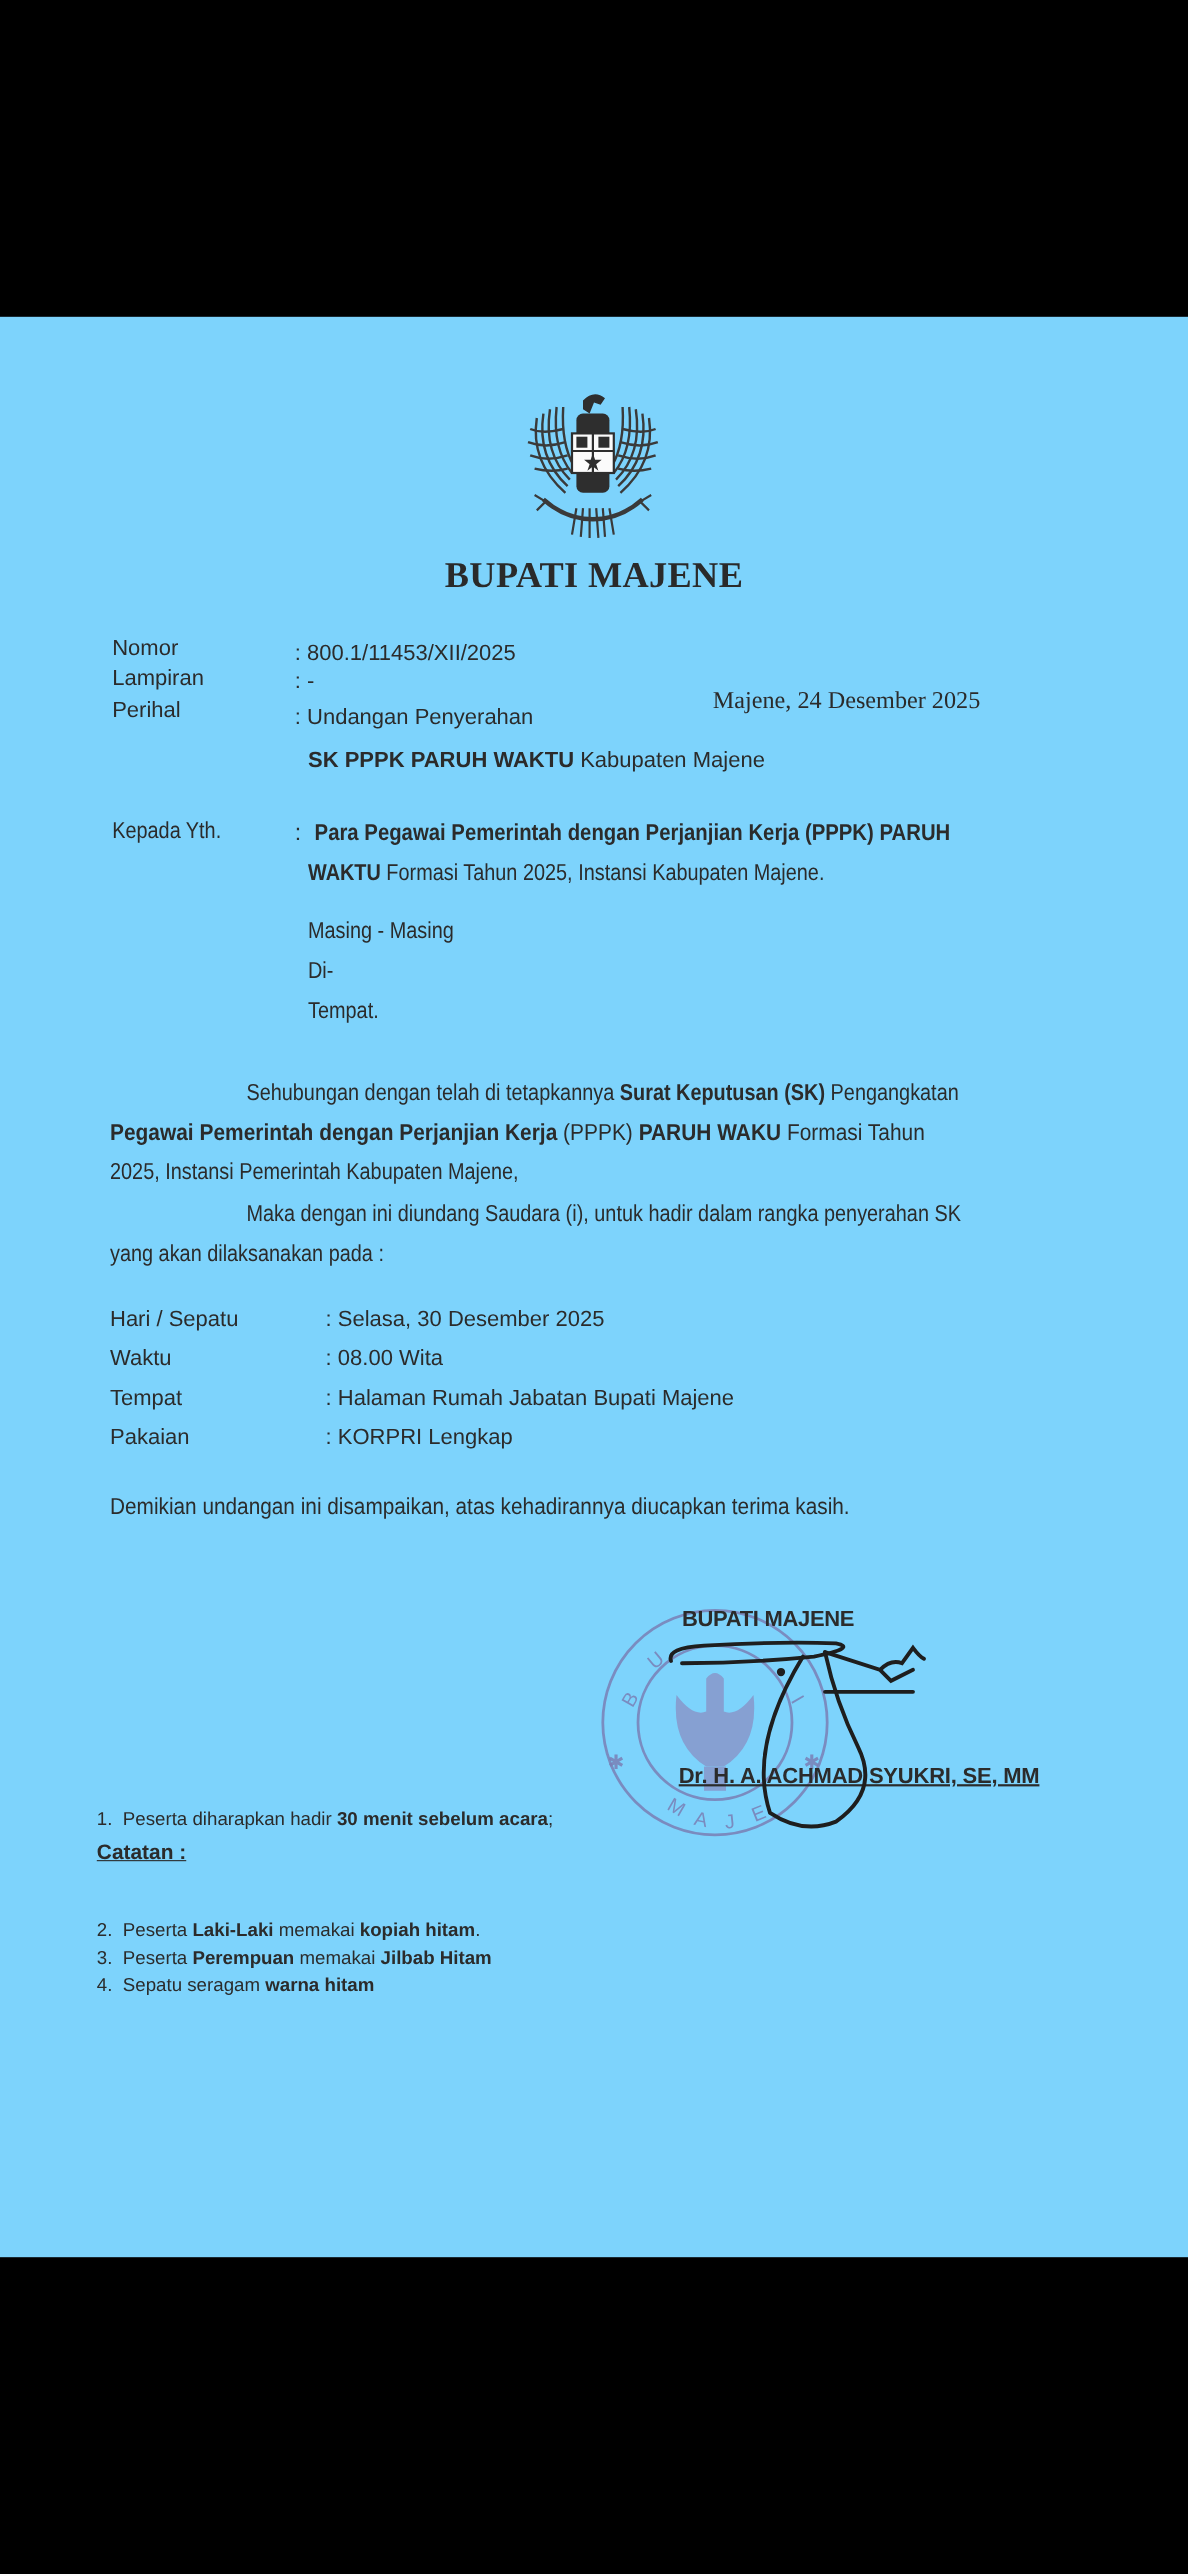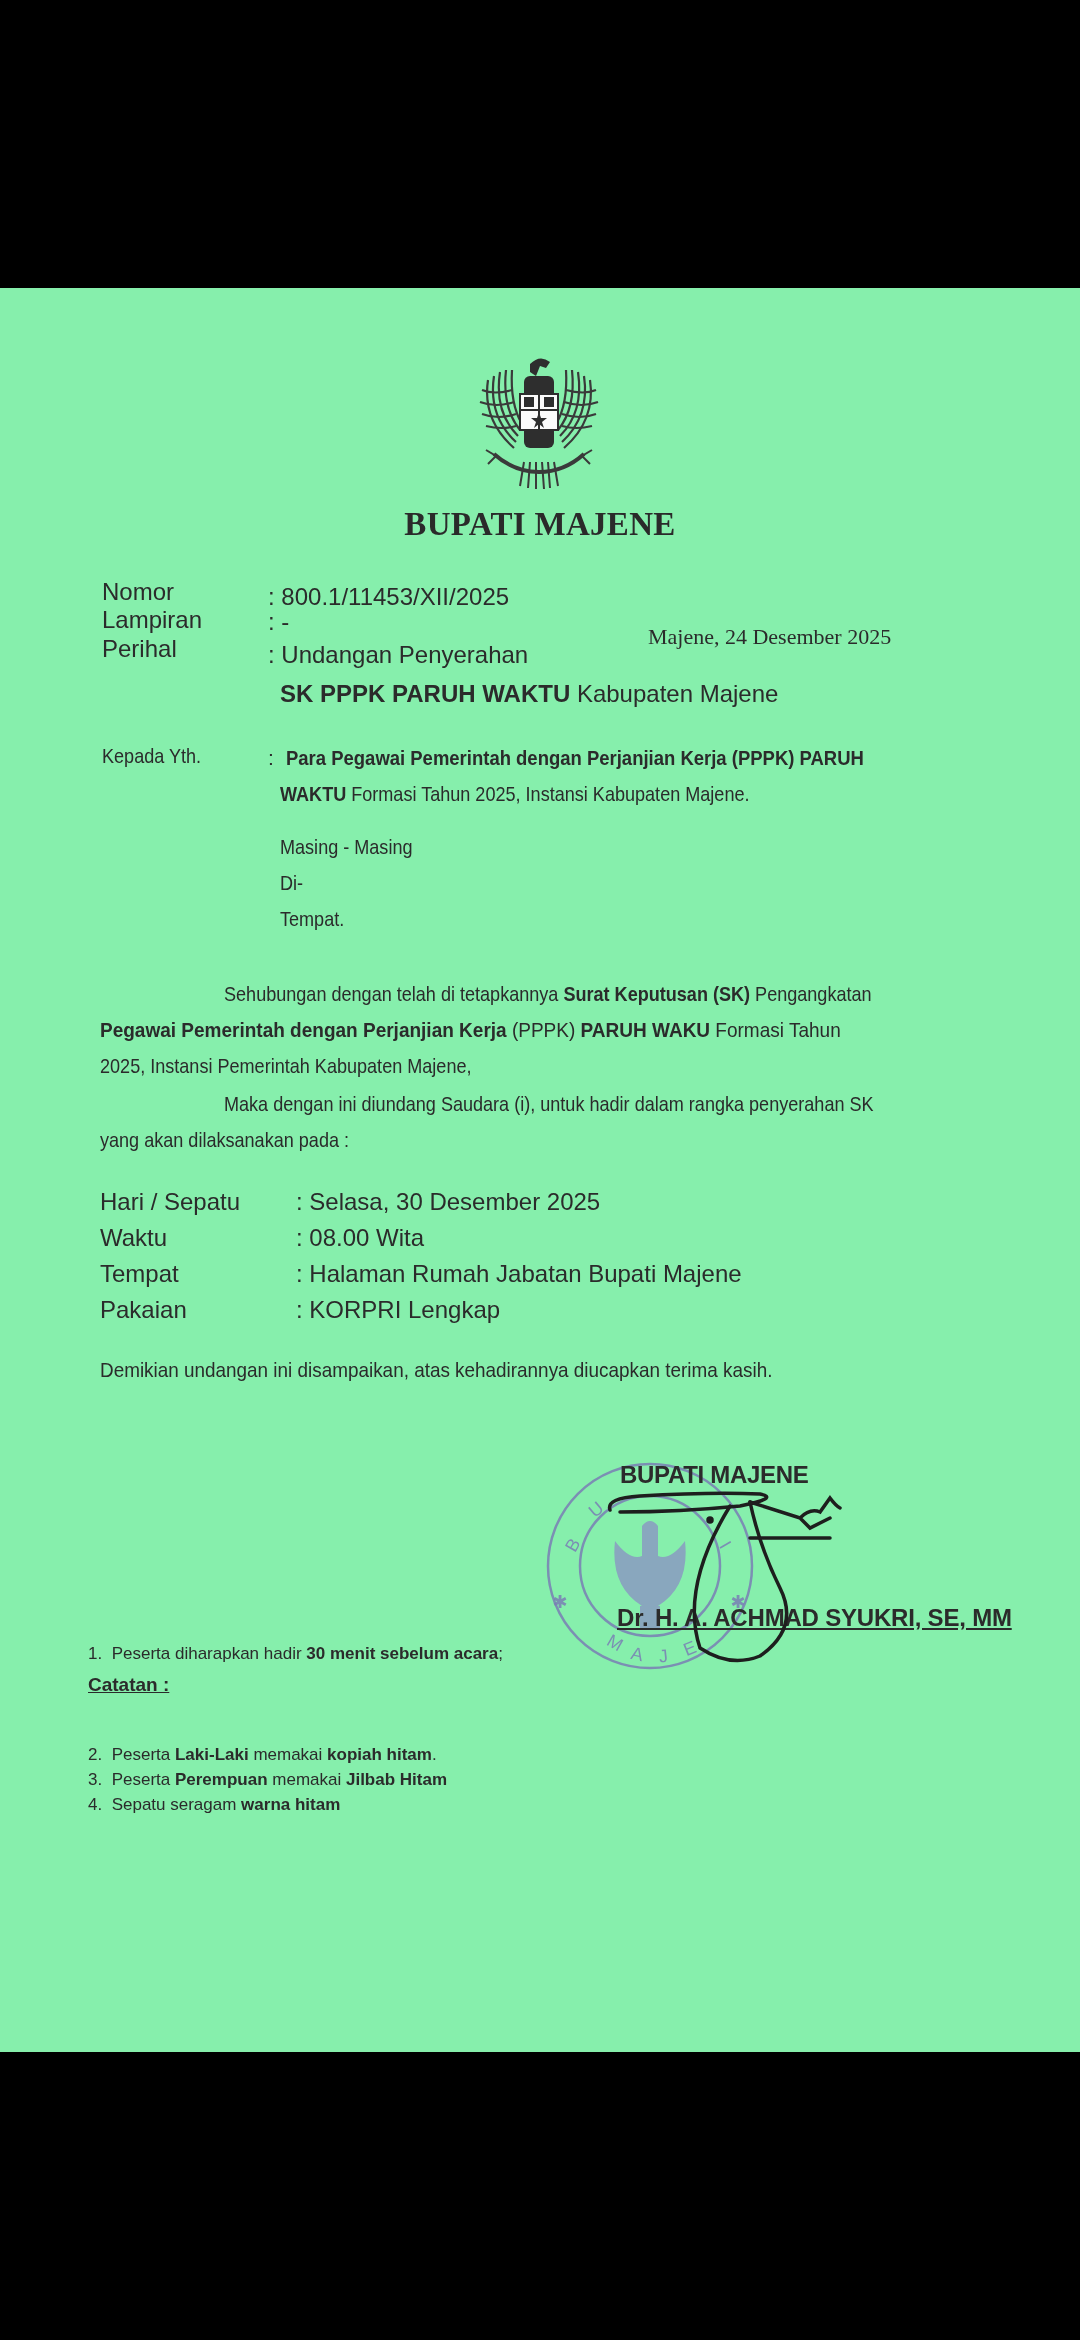--- a/index.html
+++ b/index.html
@@ -1,23 +1,23 @@
 <!DOCTYPE html>
 <html><head>
   <meta charset="utf-8">
   <style>
     * { box-sizing: border-box; margin: 0; padding: 0; }
     html, body { width: 1080px; height: 2340px; background: #000; overflow: hidden; }
     body { position: relative; font-family: "Liberation Sans", sans-serif; color: #2b2b2b; }
-    .page { position: absolute; left: 0; top: 288px; width: 1080px; height: 1764px; background: #86efac; }
+    .page { position: absolute; left: 0; top: 288px; width: 1080px; height: 1764px; background: #7dd3fc; }
     .abs { position: absolute; white-space: nowrap; }
     .serif { font-family: "Liberation Serif", serif; }
     .emblem { position: absolute; left: 474px; top: 62px; width: 130px; height: 142px; }
     .title { left: 0; width: 1080px; text-align: center; top: 218px; font-family: "Liberation Serif", serif; font-weight: bold; font-size: 33px; color: #2a2a2a; letter-spacing: 0.3px; }
-    .t20 { font-size: 24px; }
+    .t20 { font-size: 20px; }
     .t21 { font-size: 21px; }
     .b { font-weight: bold; }
     .cond { font-family: "Liberation Sans", sans-serif; transform: scaleX(0.86); transform-origin: left top; }
     .sig-stamp { position: absolute; left: 540px; top: 1168px; width: 220px; height: 220px; }
     .signature { position: absolute; left: 600px; top: 1180px; width: 260px; height: 210px; }
     ol.notes { list-style: none; }
     .u { text-decoration: underline; }
   </style>
 </head>
 <body>

